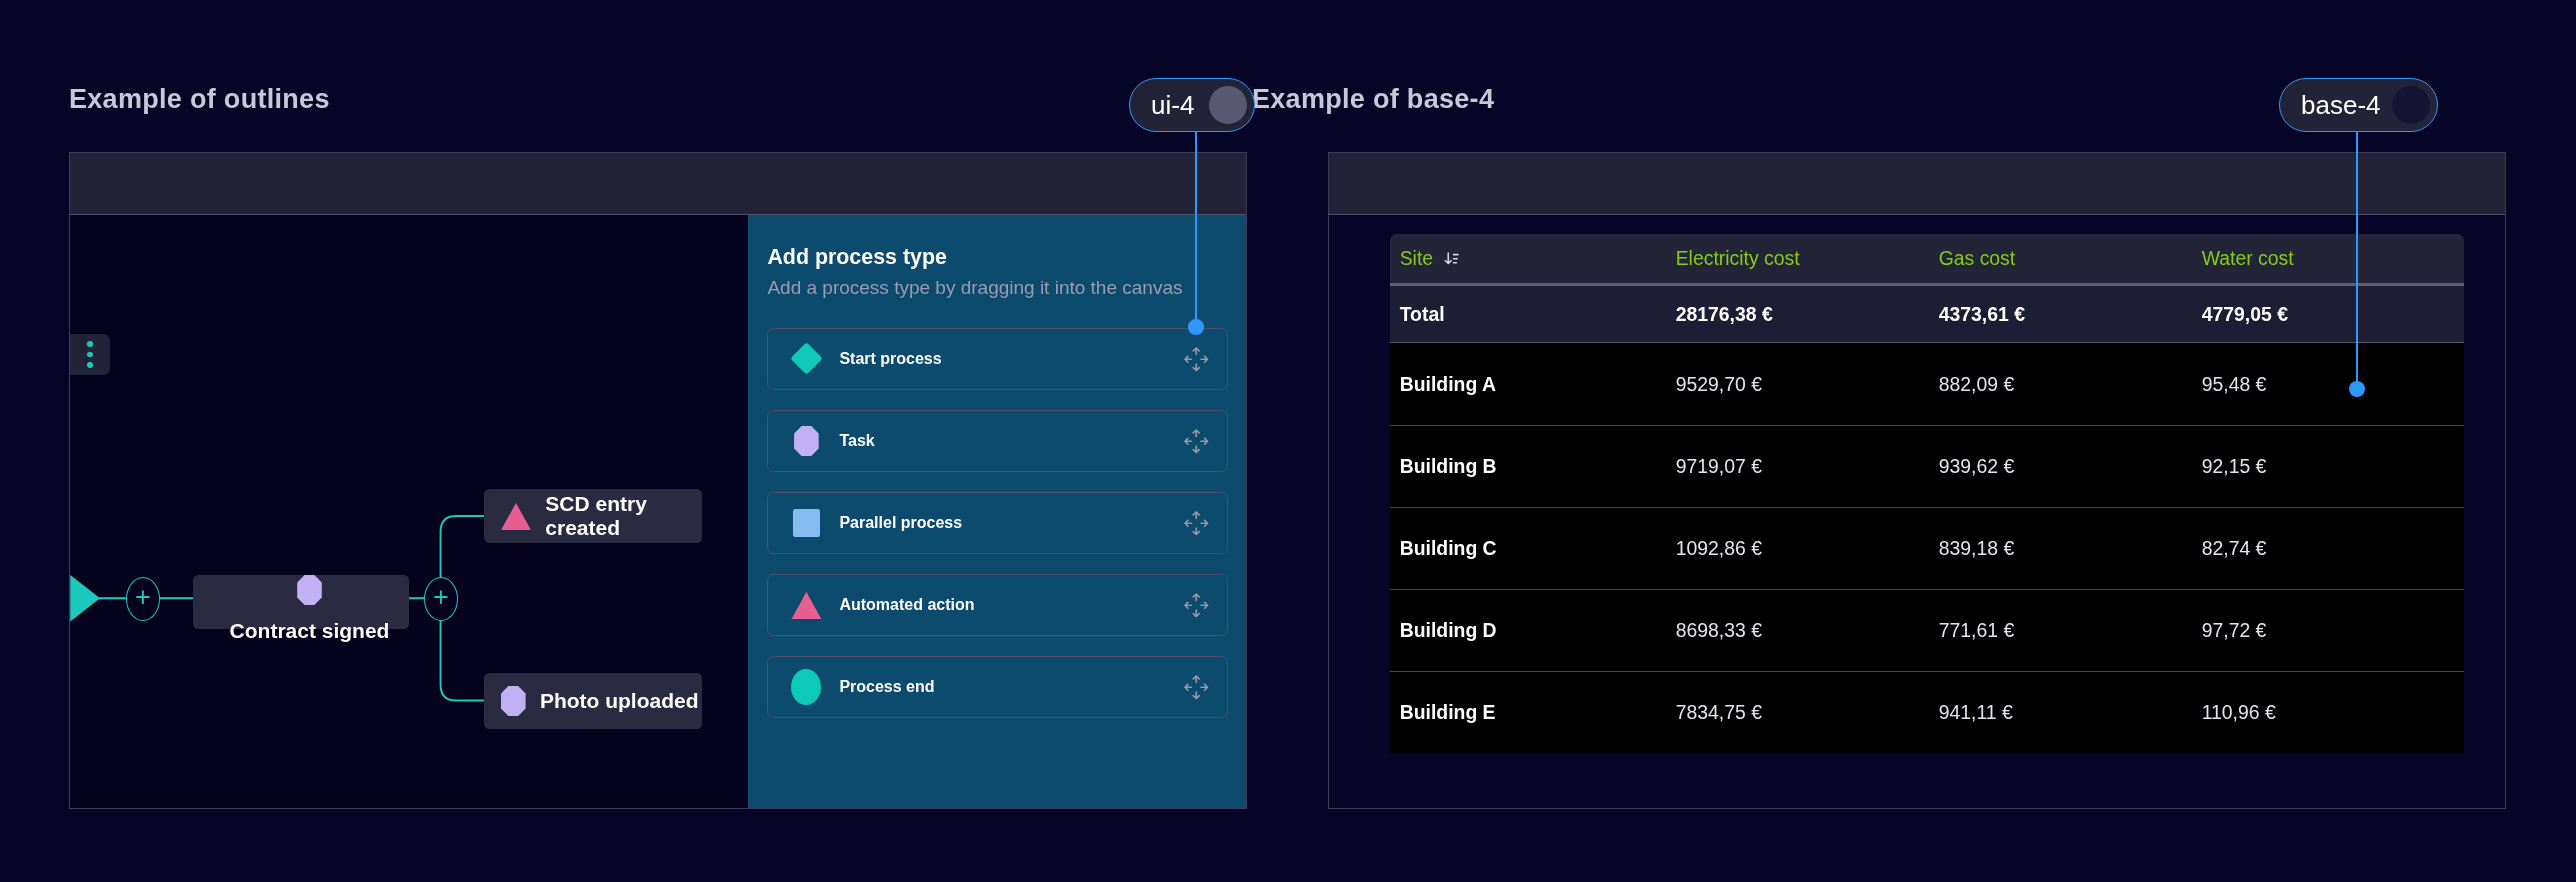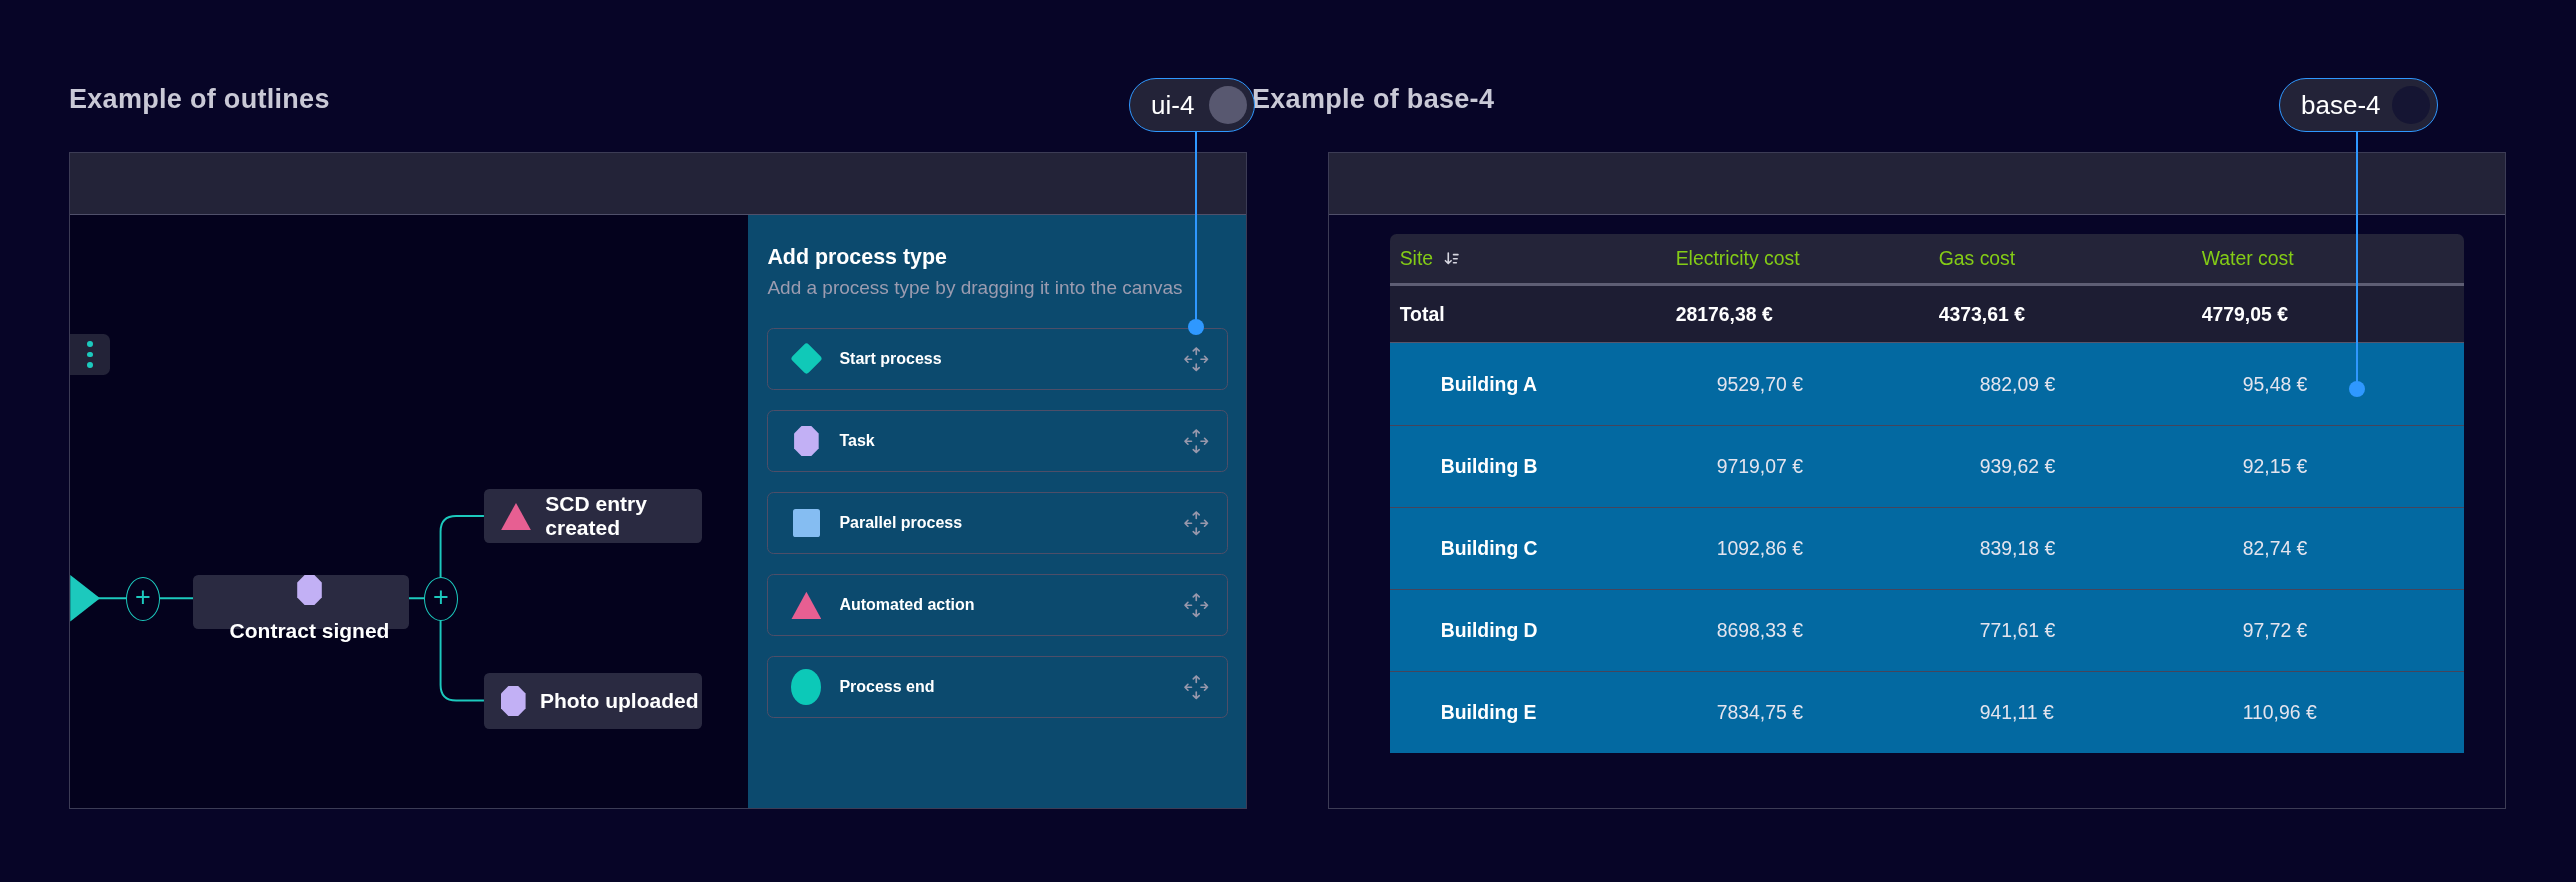--- a/index.html
+++ b/index.html
@@ -142,21 +142,21 @@
   .trow {
     display:grid; grid-template-columns:276px 263px 263px 1fr;
     align-items:center;
   }
   .trow > div { padding-left:9.7px; font-size:19.4px; }
   .thead { height:52px; background:#242439; border-bottom:3.9px solid #5e5e74; }
   .thead > div { font-weight:400; color:#84cc16; }
   .th-site { display:flex; align-items:center; gap:7.8px; }
   .total { height:57px; background:#1d1d33; border-bottom:1.3px solid #56566c; }
   .total > div { font-weight:700; color:#ffffff; }
-  .brow { height:82px; background:#0369a1;padding-left:41px; }
+  .brow { height:82px; background:#000000; }
   .brow + .brow { border-top:1.3px solid #45455c; }
   .brow .bname { font-weight:700; color:#ffffff; }
   .brow .bval  { font-weight:400; color:#e4e4ee; }
 </style>
 </head>
 <body>
 
 <h1 class="sec-title left">Example of outlines</h1>
 
 <div class="pill ui4">

